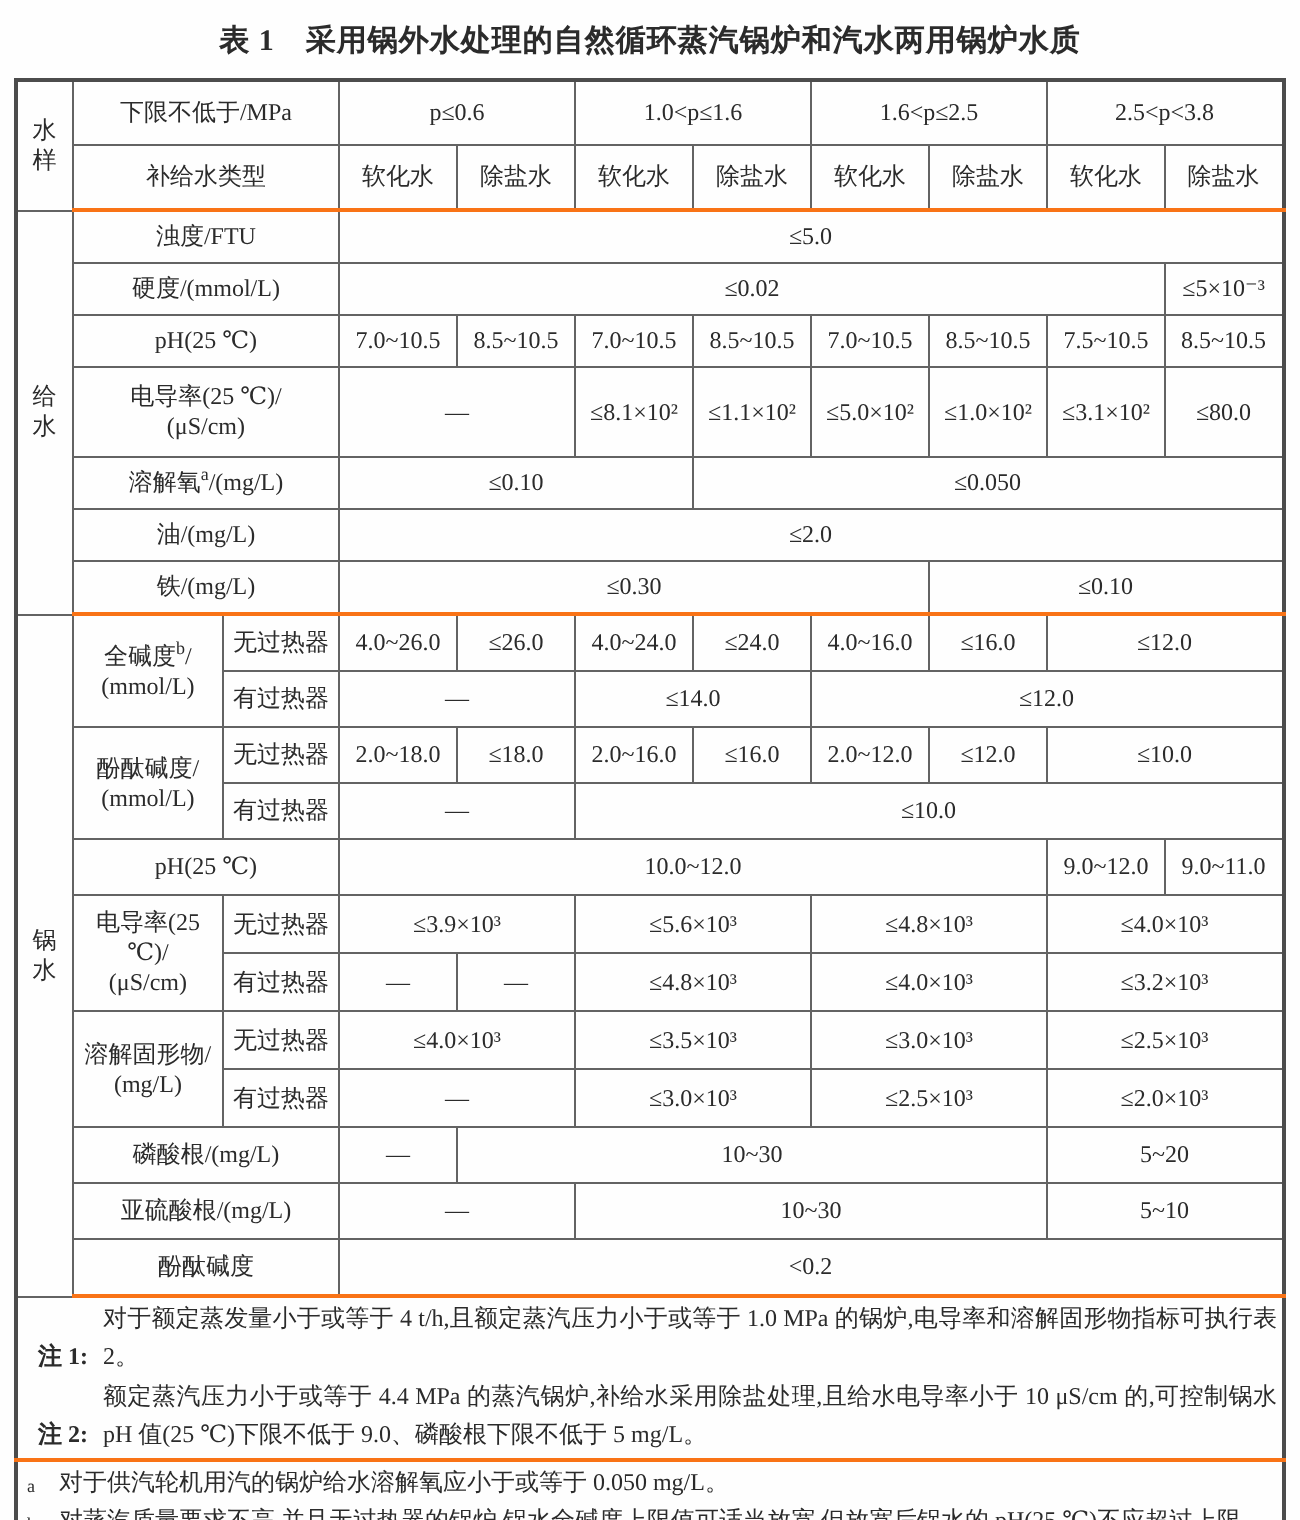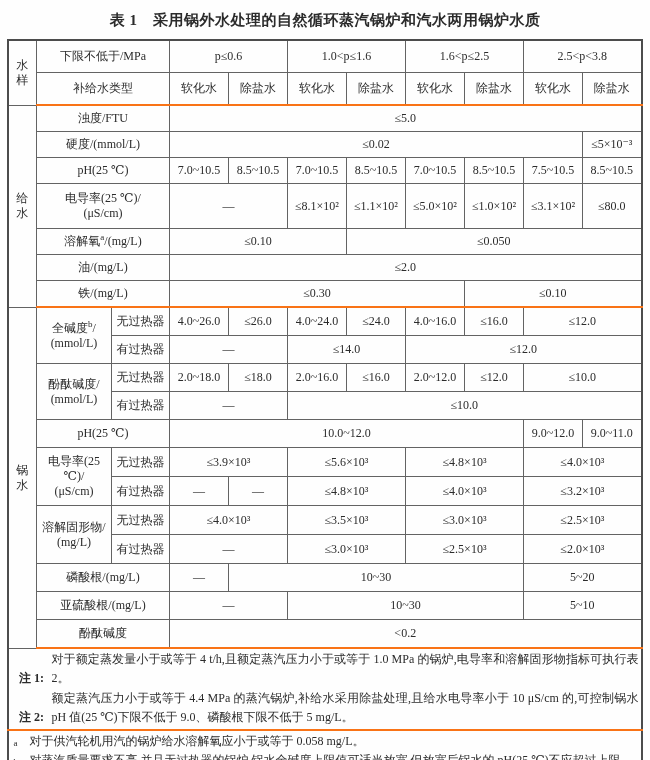--- a/index.html
+++ b/index.html
@@ -240,21 +240,21 @@
           <span class="note-label">注 2:</span>
           <span class="note-text">额定蒸汽压力小于或等于 4.4 MPa 的蒸汽锅炉,补给水采用除盐处理,且给水电导率小于 10 μS/cm 的,可控制锅水 pH 值(25 ℃)下限不低于 9.0、磷酸根下限不低于 5 mg/L。</span>
         </div>
       </td>
     </tr>
 
     <tr>
       <td colspan="11" class="blk">
         <div class="fn-line">
           <span class="fn-marker">a</span>
-          <span class="fn-text">对于供汽轮机用汽的锅炉给水溶解氧应小于或等于 0.058 mg/L。</span>
+          <span class="fn-text">对于供汽轮机用汽的锅炉给水溶解氧应小于或等于 0.050 mg/L。</span>
         </div>
         <div class="fn-line">
           <span class="fn-marker">b</span>
           <span class="fn-text">对蒸汽质量要求不高,并且无过热器的锅炉,锅水全碱度上限值可适当放宽,但放宽后锅水的 pH(25 ℃)不应超过上限。</span>
         </div>
       </td>
     </tr>
   </tbody>
     </table>
 </div>

